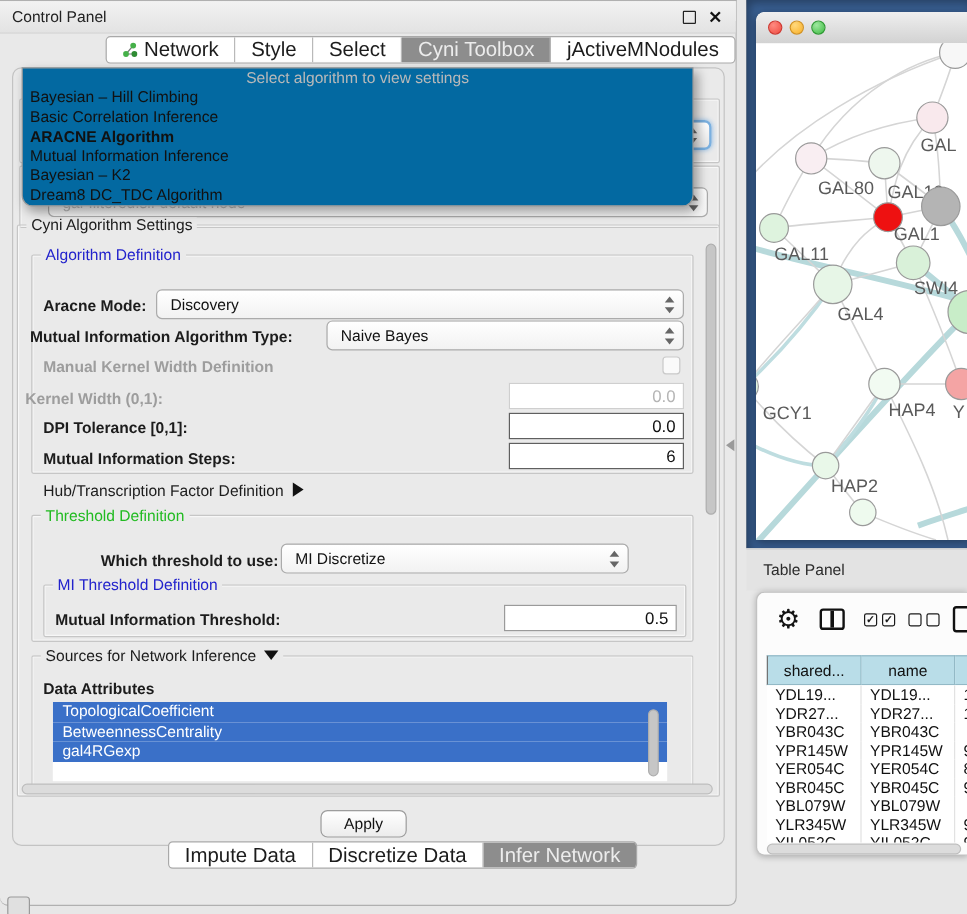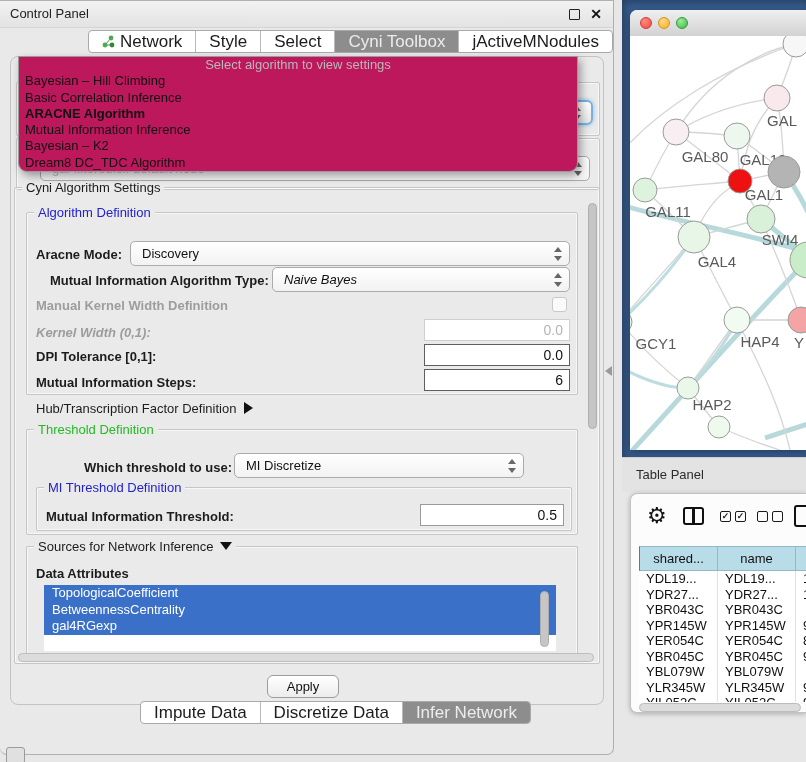--- a/index.html
+++ b/index.html
@@ -39,21 +39,21 @@
     height:22px;line-height:20px;text-align:right;padding-right:6px;font-size:14px;color:#111;}
   .field.dis{border-color:#cfcfcf;color:#b5b5b5;}
   .lbl{position:absolute;font-size:13px;white-space:nowrap;}
   .b{font-weight:bold;} .dis-lbl{color:#9d9d9d;font-weight:bold;}
   .checkbox{position:absolute;width:13px;height:13px;border:1px solid #c9c9c9;border-radius:3px;background:#fafafa;}
   .tri-r{display:inline-block;width:0;height:0;border-top:6px solid transparent;border-bottom:6px solid transparent;
     border-left:9px solid #111;vertical-align:-1px;margin-left:8px;}
   .tri-d{display:inline-block;width:0;height:0;border-left:6px solid transparent;border-right:6px solid transparent;
     border-top:8px solid #111;vertical-align:1px;margin-left:6px;}
   
-  #algo-popup{left:18px;top:55px;width:558px;background:#be185d;border:1px solid #9a9a9a;
+  #algo-popup{left:18px;top:55px;width:558px;background:#0369a1;border:1px solid #9a9a9a;
     border-radius:0 0 9px 9px;box-shadow:3px 4px 9px rgba(0,0,0,.35);padding:0;margin:0;list-style:none;z-index:30;}
   #algo-popup li{line-height:16.3px;height:16.3px;padding-left:6px;font-size:13px;color:#111;white-space:nowrap;}
   #algo-popup li.prompt{color:#b9b9b9;text-align:center;padding-left:0;}
   #algo-popup li.hl{font-weight:bold;}
   
   .focus-btn{left:560px;top:99px;width:33px;height:25px;border-radius:6px;background:linear-gradient(#fff,#e6e6e6);
     border:2px solid #7ab0e0;box-shadow:0 0 4px #8ab8e4;box-sizing:border-box;z-index:5;}
   .focus-btn .spins{right:10px;top:3px;}
   
   #attr-list{left:44px;top:584px;width:512px;height:66px;background:#fff;overflow:hidden;z-index:2;}
@@ -168,30 +168,30 @@
 
     <div class="frame abs" style="left:26px;top:211px;width:550px;height:181px;"></div>
     <span class="frame-title blue-t" style="left:34px;top:205px;">Algorithm Definition</span>
 
     <span class="lbl b" style="left:36px;top:246px;">Aracne Mode:</span>
     <div class="combo" style="left:130px;top:240px;width:440px;">
       <span>Discovery</span>
       <span class="spins"></span>
     </div>
 
-    <span class="lbl b" style="left:50px;top:272px;">Mutual Information Algorithm Type:</span>
-    <div class="combo" style="left:272px;top:266px;width:298px;font-style:italic;">
+    <span class="lbl b" style="left:25px;top:272px;">Mutual Information Algorithm Type:</span>
+    <div class="combo" style="left:272px;top:266px;width:298px;">
       <span>Naive Bayes</span>
       <span class="spins"></span>
     </div>
 
     <span class="lbl dis-lbl" style="left:36px;top:297px;">Manual Kernel Width Definition</span>
     <span class="checkbox" style="left:552px;top:296px;"></span>
 
-    <span class="lbl dis-lbl" style="left:36px;top:324px;font-style:italic;">Kernel Width (0,1):</span>
+    <span class="lbl dis-lbl" style="left:21px;top:324px;">Kernel Width (0,1):</span>
     <span class="field dis" style="left:424px;top:318px;width:146px;">0.0</span>
 
     <span class="lbl b" style="left:36px;top:348px;">DPI Tolerance [0,1]:</span>
     <span class="field" style="left:424px;top:343px;width:146px;">0.0</span>
 
     <span class="lbl b" style="left:36px;top:374px;">Mutual Information Steps:</span>
     <span class="field" style="left:424px;top:368px;width:146px;">6</span>
 
     <span class="lbl" style="left:36px;top:400px;"><span>Hub/Transcription Factor Definition</span><span class="tri-r"></span></span>
 

